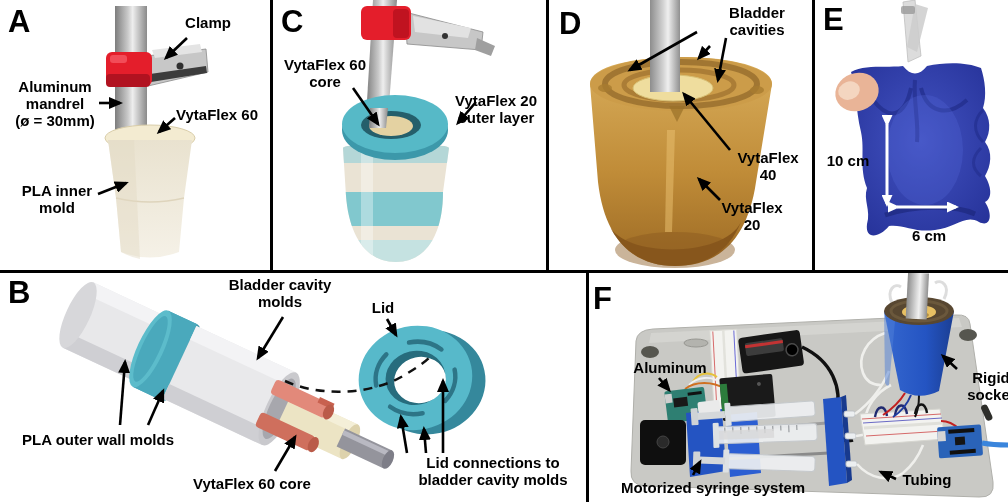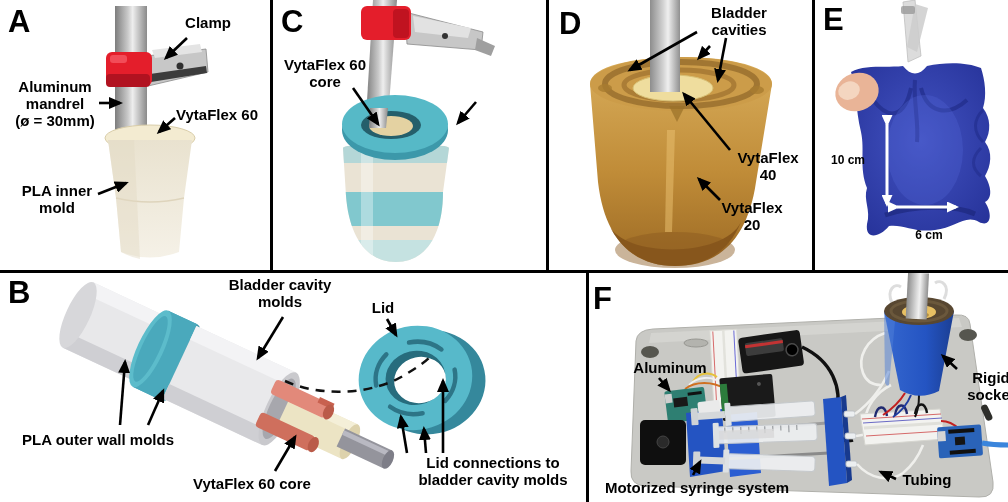--- a/index.html
+++ b/index.html
@@ -3,21 +3,21 @@
 <meta charset="utf-8">
 <style>
   html,body{margin:0;padding:0;background:#fff}
   .fig{position:relative;width:1008px;height:502px;background:#fff;overflow:hidden;
        font-family:"Liberation Sans",sans-serif;color:#000}
   .panel{position:absolute;overflow:hidden;background:#fff}
   .photo{position:absolute;left:0;top:0}
   .pletter{position:absolute;font-weight:700;font-size:31px;line-height:1;color:#000;z-index:5}
   .lbl{position:absolute;font-weight:700;font-size:15px;line-height:17px;text-align:center;color:#000;z-index:5}
   .lbl span{display:block;white-space:nowrap}
-  .lbl-lg{font-size:12px}
+  .lbl-lg{font-size:15px}
   .divider{position:absolute;background:#000;z-index:8}
 </style>
 </head>
 <body>
 
 <div class="fig">
 
   <section class="panel" style="left:0;top:0;width:270px;height:270px">
     <svg class="photo" width="270" height="270" viewBox="0 0 270 270">
       <defs>
@@ -126,20 +126,24 @@
       <g stroke="#000" stroke-width="2.6">
         <line x1="80" y1="88" x2="105" y2="124" marker-end="url(#cArr)"></line>
         <line x1="203" y1="102" x2="185" y2="123" marker-end="url(#cArr)"></line>
       </g>
     </svg>
     <div class="pletter" style="left:8px;top:6px">C</div>
     <div class="lbl" style="left:0px;top:56px;width:104px">
       <span>VytaFlex 60</span>
       <span>core</span>
     </div>
+    <div class="lbl" style="left:174px;top:92px;width:98px">
+      <span>VytaFlex 20</span>
+      <span>outer layer</span>
+    </div>
   </section>
 
   <section class="panel" style="left:549px;top:0;width:263px;height:270px">
     <svg class="photo" width="263" height="270" viewBox="0 0 263 270">
       <defs>
         <linearGradient id="gRodD" x1="0" y1="0" x2="1" y2="0">
           <stop offset="0" stop-color="#8d8d8d"></stop>
             <stop offset="0.45" stop-color="#d4d4d4"></stop>
           <stop offset="0.6" stop-color="#efefef"></stop>
             <stop offset="1" stop-color="#909090"></stop>
@@ -175,21 +179,21 @@
       </g>
       <g stroke="#000" stroke-width="2.6">
         <line x1="148" y1="32" x2="81" y2="70" marker-end="url(#dArr)"></line>
         <line x1="161" y1="46" x2="150" y2="58" marker-end="url(#dArr)"></line>
         <line x1="177" y1="38" x2="169" y2="80" marker-end="url(#dArr)"></line>
         <line x1="181" y1="150" x2="135" y2="94" marker-end="url(#dArr)"></line>
         <line x1="171" y1="200" x2="150" y2="179" marker-end="url(#dArr)"></line>
       </g>
     </svg>
     <div class="pletter" style="left:10px;top:8px">D</div>
-    <div class="lbl" style="left:138px;top:4px;width:104px">
+    <div class="lbl" style="left:156px;top:4px;width:104px">
       <span>Bladder</span>
       <span>cavities</span>
     </div>
     <div class="lbl" style="left:186px;top:149px;width:66px">
       <span>VytaFlex</span>
       <span>40</span>
     </div>
     <div class="lbl" style="left:170px;top:199px;width:66px">
       <span>VytaFlex</span>
       <span>20</span>
@@ -470,21 +474,21 @@
       </g>
     </svg>
     <div class="pletter" style="left:4px;top:10px">F</div>
     <div class="lbl" style="left:44px;top:86px;width:74px">
       <span>Aluminum</span>
     </div>
     <div class="lbl" style="left:370px;top:96px;width:64px">
       <span>Rigid</span>
       <span>socket</span>
     </div>
-    <div class="lbl" style="left:4px;top:206px;width:208px">
+    <div class="lbl" style="left:20px;top:206px;width:208px">
       <span>Motorized syringe system</span>
     </div>
     <div class="lbl" style="left:306px;top:198px;width:64px">
       <span>Tubing</span>
     </div>
   </section>
 
   <div class="divider" style="left:0;top:270px;width:1008px;height:3px"></div>
   <div class="divider" style="left:270px;top:0;width:3px;height:273px"></div>
   <div class="divider" style="left:546px;top:0;width:3px;height:273px"></div>

